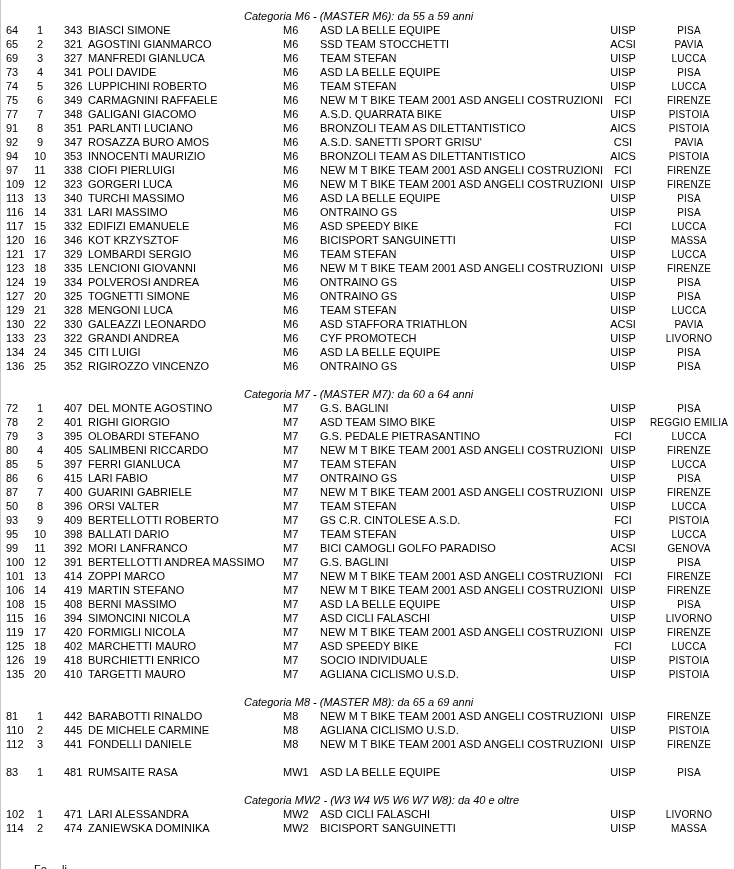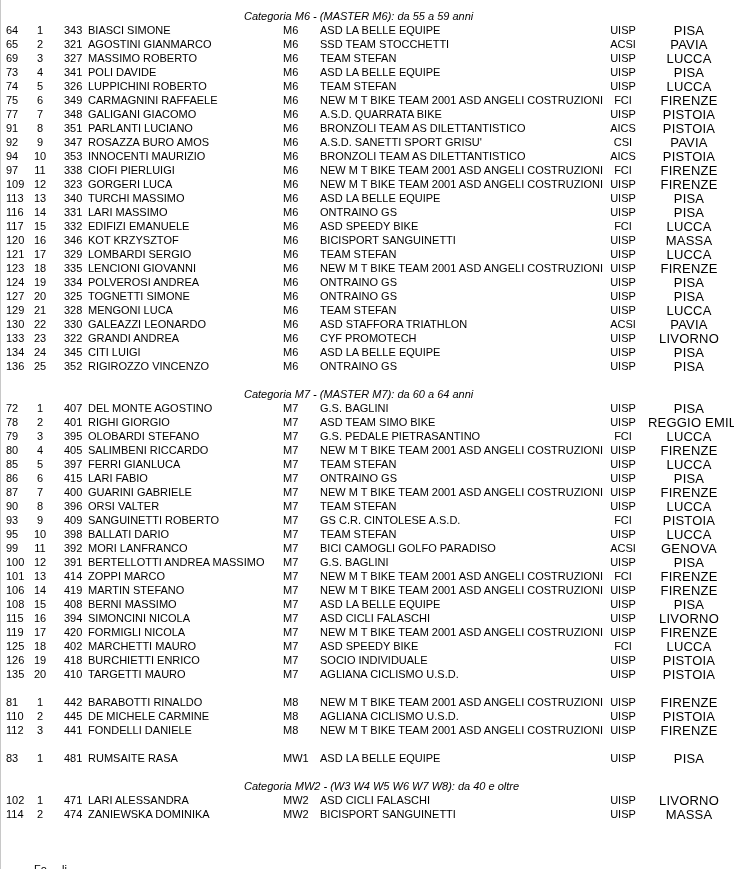--- a/index.html
+++ b/index.html
@@ -15,21 +15,21 @@
   }
   .row { height: 14px; line-height: 14px; font-size: 11px; position: relative; white-space: nowrap; }
   .row span { position: absolute; top: 0; }
   .c-pos { left: 6px; width: 24px; text-align: left; }
   .c-cpos { left: 30px; width: 20px; text-align: center; }
   .c-bib { left: 64px; }
   .c-name { left: 88px; }
   .c-cat { left: 283px; }
   .c-team { left: 320px; }
   .c-ente { left: 600px; width: 46px; text-align: center; }
-  .c-city { left: 648px; width: 82px; text-align: center; font-size: 13px; top: 1px !important; letter-spacing: 0.2px; }
+  .c-city { left: 648px; width: 82px; text-align: center; font-size: 10px; top: 1px !important; letter-spacing: 0.2px; }
   .gap { height: 14px; }
 </style>
 </head>
 <body>
 
 <div class="leftline"></div>
 <div id="sheet">
     <div class="cat-title">Categoria M6 - (MASTER M6): da 55 a 59 anni</div>
     <div class="row">
       <span class="c-pos">64</span>
@@ -48,21 +48,21 @@
       <span class="c-name">AGOSTINI GIANMARCO</span>
       <span class="c-cat">M6</span>
       <span class="c-team">SSD TEAM STOCCHETTI</span>
       <span class="c-ente">ACSI</span>
       <span class="c-city">PAVIA</span>
     </div>
     <div class="row">
       <span class="c-pos">69</span>
       <span class="c-cpos">3</span>
       <span class="c-bib">327</span>
-      <span class="c-name">MASSIMO ROBERTO</span>
+      <span class="c-name">MANFREDI GIANLUCA</span>
       <span class="c-cat">M6</span>
       <span class="c-team">TEAM STEFAN</span>
       <span class="c-ente">UISP</span>
       <span class="c-city">LUCCA</span>
     </div>
     <div class="row">
       <span class="c-pos">73</span>
       <span class="c-cpos">4</span>
       <span class="c-bib">341</span>
       <span class="c-name">POLI DAVIDE</span>
@@ -347,34 +347,34 @@
       <span class="c-pos">87</span>
       <span class="c-cpos">7</span>
       <span class="c-bib">400</span>
       <span class="c-name">GUARINI GABRIELE</span>
       <span class="c-cat">M7</span>
       <span class="c-team">NEW M T BIKE TEAM 2001 ASD ANGELI COSTRUZIONI</span>
       <span class="c-ente">UISP</span>
       <span class="c-city">FIRENZE</span>
     </div>
     <div class="row">
-      <span class="c-pos">90</span>
+      <span class="c-pos">50</span>
       <span class="c-cpos">8</span>
       <span class="c-bib">396</span>
       <span class="c-name">ORSI VALTER</span>
       <span class="c-cat">M7</span>
       <span class="c-team">TEAM STEFAN</span>
       <span class="c-ente">UISP</span>
       <span class="c-city">LUCCA</span>
     </div>
     <div class="row">
       <span class="c-pos">93</span>
       <span class="c-cpos">9</span>
       <span class="c-bib">409</span>
-      <span class="c-name">SANGUINETTI ROBERTO</span>
+      <span class="c-name">BERTELLOTTI ROBERTO</span>
       <span class="c-cat">M7</span>
       <span class="c-team">GS C.R. CINTOLESE A.S.D.</span>
       <span class="c-ente">FCI</span>
       <span class="c-city">PISTOIA</span>
     </div>
     <div class="row">
       <span class="c-pos">95</span>
       <span class="c-cpos">10</span>
       <span class="c-bib">398</span>
       <span class="c-name">BALLATI DARIO</span>
@@ -477,20 +477,21 @@
       <span class="c-pos">135</span>
       <span class="c-cpos">20</span>
       <span class="c-bib">410</span>
       <span class="c-name">TARGETTI MAURO</span>
       <span class="c-cat">M7</span>
       <span class="c-team">AGLIANA CICLISMO U.S.D.</span>
       <span class="c-ente">UISP</span>
       <span class="c-city">PISTOIA</span>
     </div>
     <div class="gap"></div>
+    <div class="cat-title">Categoria M8 - (MASTER M8): da 65 a 69 anni</div>
     <div class="row">
       <span class="c-pos">81</span>
       <span class="c-cpos">1</span>
       <span class="c-bib">442</span>
       <span class="c-name">BARABOTTI RINALDO</span>
       <span class="c-cat">M8</span>
       <span class="c-team">NEW M T BIKE TEAM 2001 ASD ANGELI COSTRUZIONI</span>
       <span class="c-ente">UISP</span>
       <span class="c-city">FIRENZE</span>
     </div>

